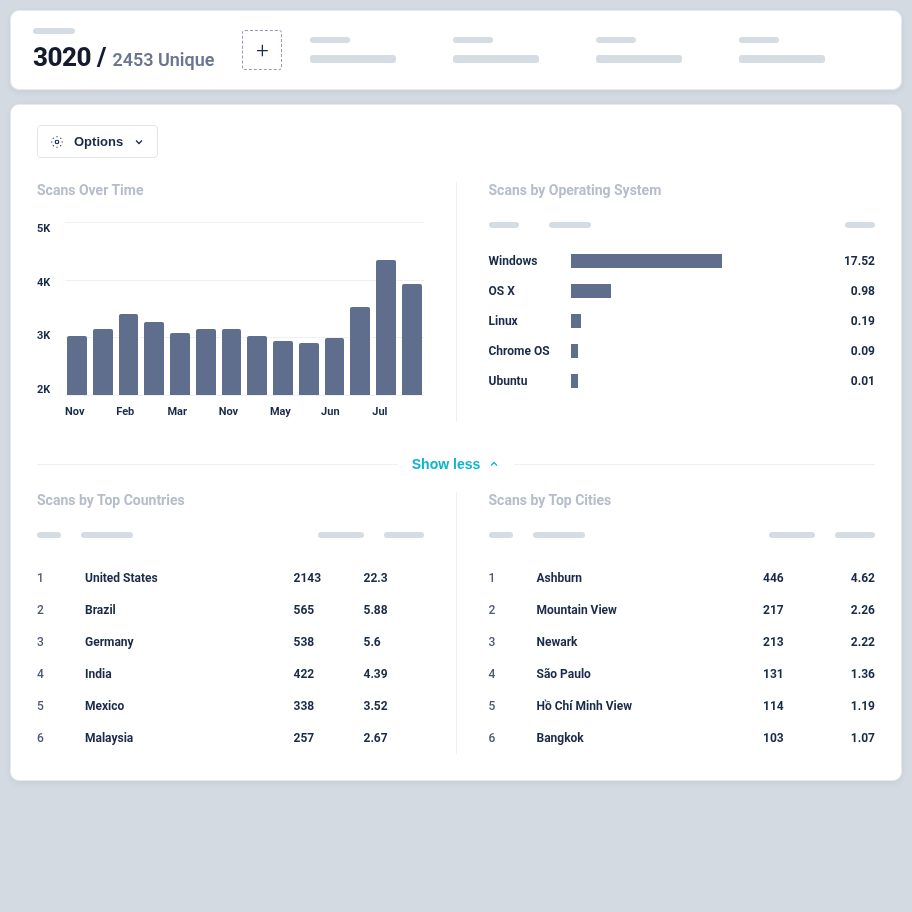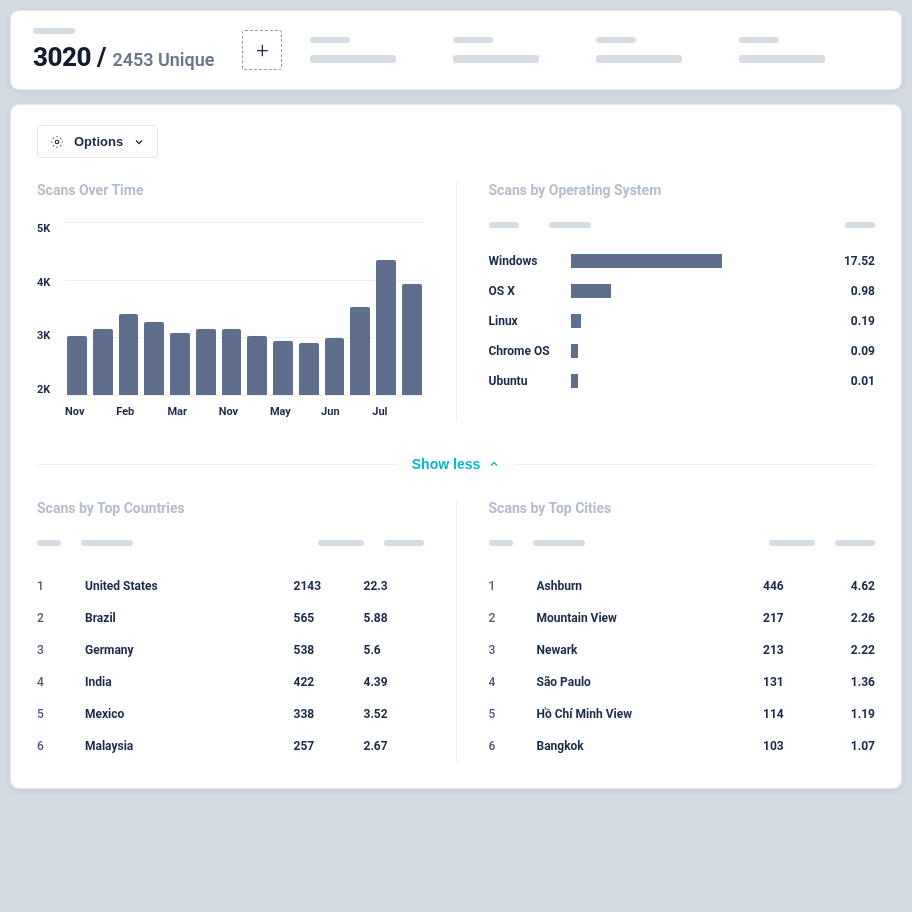--- a/index.html
+++ b/index.html
@@ -116,21 +116,21 @@
     padding: 8px 0;
   }
   .os-name { width:82px; }
   .os-barwrap { flex:1; }
   .os-bar { height:14px; background:#5E6E8C; }
   .os-val { width:52px; text-align:right; }
 
   
   .divider-row {
     display:flex; align-items:center; gap:14px;
-    margin: 34px 0 28px;
+    margin: 34px 0 20px;
   }
   .divider-line { flex:1; height:1px; background:#EEF0F5; }
   .showless {
     display:flex; align-items:center; gap:8px;
     color:#0BB5CE; font-size:14px; font-weight:700;
     cursor:pointer; background:none; border:0;
   }
 
   
   .table-header {

